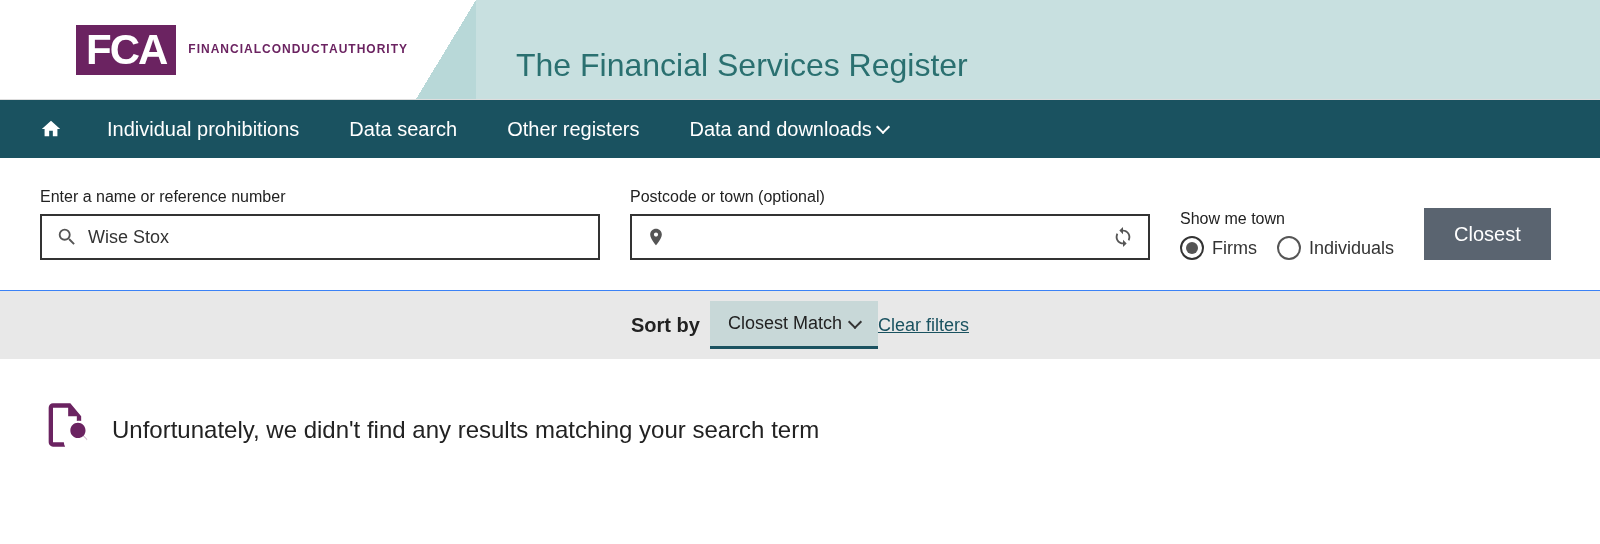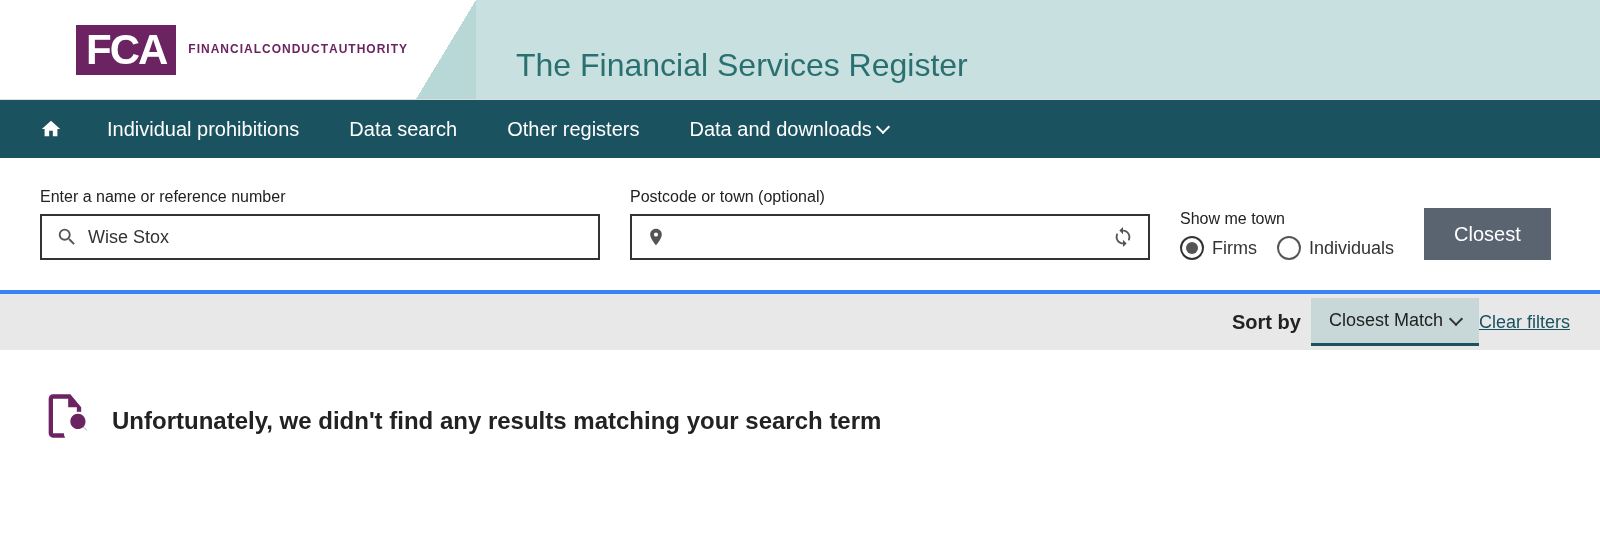--- a/index.html
+++ b/index.html
@@ -110,21 +110,21 @@
       margin-top: -4px;
     }
 
     
     .search-section {
       background: #fff;
       padding: 30px 40px;
       display: flex;
       align-items: flex-end;
       gap: 30px;
-      border-bottom: 4px solid #3b82f6;
+      border-bottom: 1px solid #3b82f6;
     }
     .search-field {
       display: flex;
       flex-direction: column;
       gap: 8px;
       flex: 1;
       max-width: 560px;
     }
     .search-label {
       font-size: 16px;
@@ -227,22 +227,22 @@
       align-self: flex-end;
       white-space: nowrap;
     }
 
     
     .sort-bar {
       background: #e8e8e8;
       display: flex;
       align-items: center;
       padding: 0 30px;
-      height: 56px;
-      justify-content: flex-end;
+      height: 68px;
+      justify-content: center;
     }
     .sort-left {
       display: flex;
       align-items: center;
       gap: 10px;
     }
     .sort-label {
       font-size: 20px;
       font-weight: bold;
       color: #222;
@@ -281,21 +281,21 @@
       align-items: center;
       gap: 20px;
     }
     .no-results-icon {
       font-size: 42px;
       color: #6b2361;
       flex-shrink: 0;
     }
     .no-results-text {
       font-size: 24px;
-      font-weight: bold;
+      font-weight: normal;
       color: #222;
     }
   </style>
 </head>
 <body>
 
 <div class="header">
   <div class="logo-area">
     <div class="logo-box">
       <div class="logo-fca">FCA</div>

